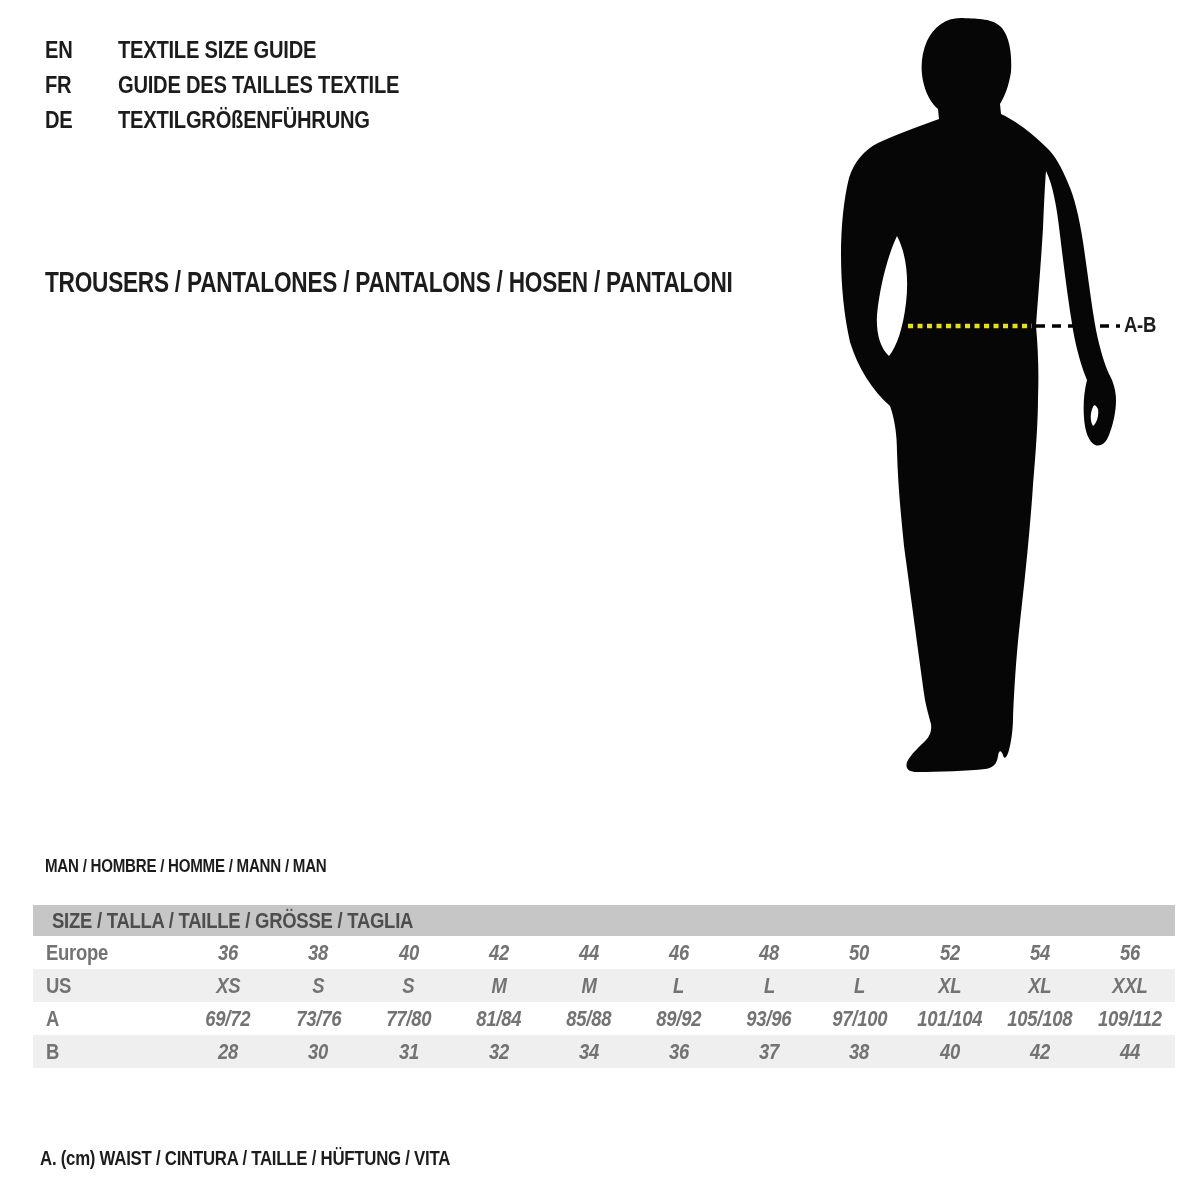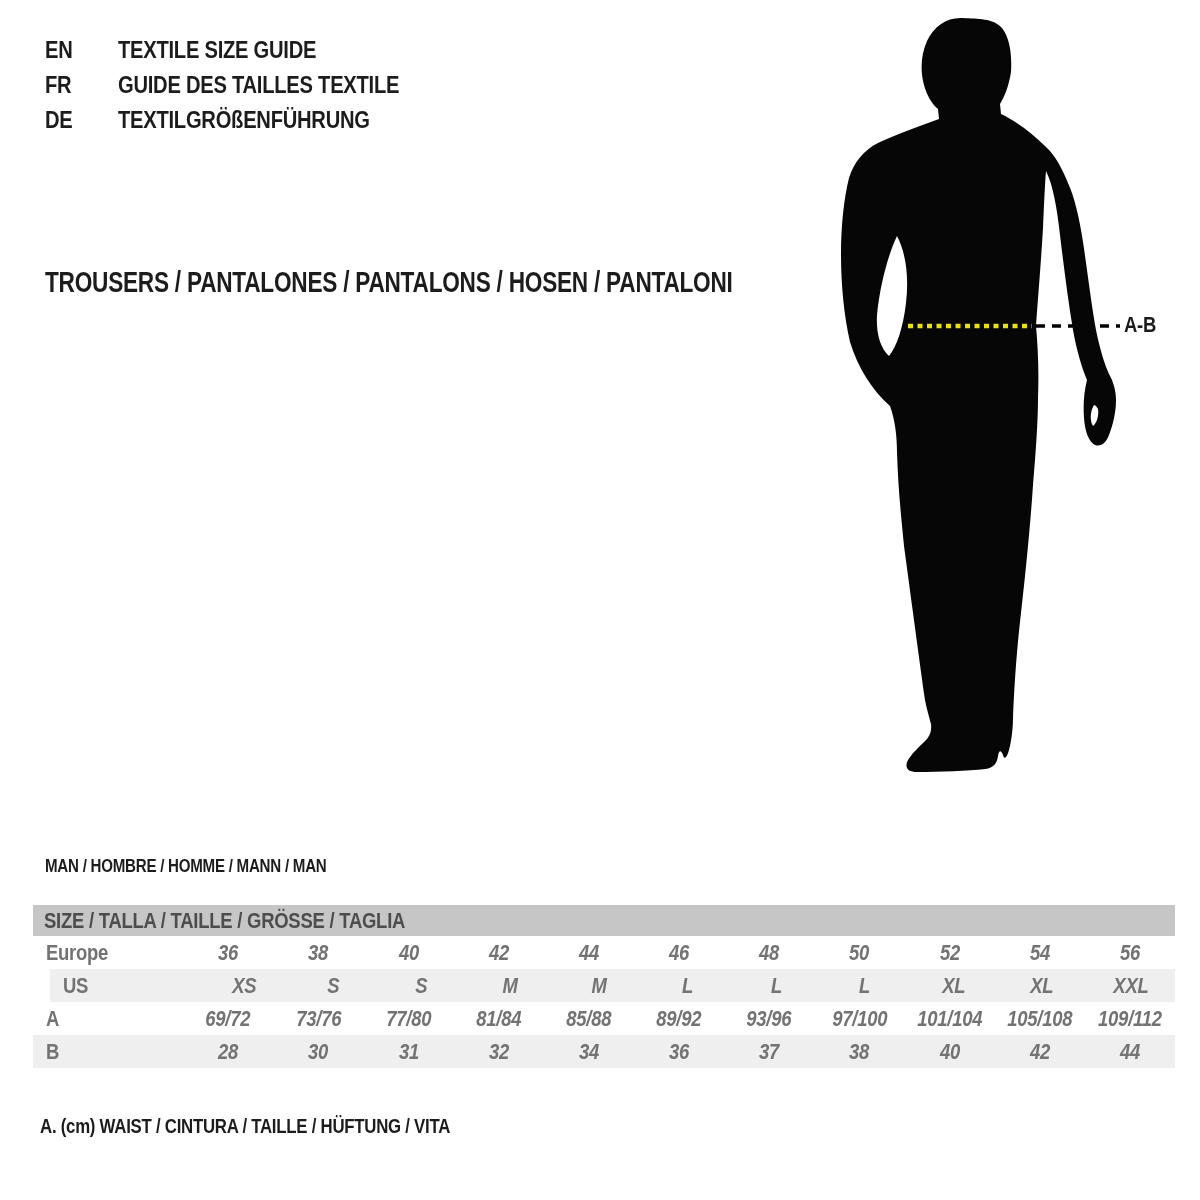--- a/index.html
+++ b/index.html
@@ -16,27 +16,27 @@
   .lang-row { display:flex; height:35px; align-items:center; font-size:24px; }
   .lang-code { width:73px; }
   .garment-line { position:absolute; left:45px; top:220px; height:34px; display:flex; align-items:center; font-size:29px;margin-top:45px; }
 
   .figure-wrap { position:absolute; left:820px; top:0; width:380px; height:800px; }
   .ab-label { position:absolute; left:1124px; top:312px; font-size:22px; }
 
   .section-title { position:absolute; left:45px; top:855px; height:22px; display:flex; align-items:center; font-size:18px; }
 
   .size-table { position:absolute; left:33px; top:905px; width:1142px; }
-  .thead { height:31px; display:flex; align-items:center; padding-left:11px; font-size:22px; color:#4d4d4d; }
+  .thead { height:31px; display:flex; align-items:center; padding-left:19px; font-size:22px; color:#4d4d4d; }
   .trow  { display:flex; height:33px; align-items:center; font-size:22px; color:#737373; }
   .cell-label { width:150px; padding-left:13px; }
   .cell { flex:1; text-align:center;font-style:italic; }
 
   .footnotes { position:absolute; left:40px; top:1110px; font-size:20px; }
-  .footnote-line { height:32px; display:flex; align-items:center; }
+  .footnote-line { height:32px; display:flex; align-items:center;margin-top:32px; }
 </style>
 </head>
 <body>
 
 <div class="canvas">
 
   <div class="lang-block">
     <div class="lang-row">
       <span class="lang-code"><span class="cond">EN</span></span>
       <span><span class="cond">TEXTILE SIZE GUIDE</span></span>
@@ -139,21 +139,21 @@
       <div class="cell"><span class="cond-c">42</span></div>
       <div class="cell"><span class="cond-c">44</span></div>
       <div class="cell"><span class="cond-c">46</span></div>
       <div class="cell"><span class="cond-c">48</span></div>
       <div class="cell"><span class="cond-c">50</span></div>
       <div class="cell"><span class="cond-c">52</span></div>
       <div class="cell"><span class="cond-c">54</span></div>
       <div class="cell"><span class="cond-c">56</span></div>
     </div>
 
-    <div class="trow alt" style="background: rgb(239, 239, 239); margin-left: 17px;">
+    <div class="trow alt" style="background: rgb(239, 239, 239);">
       <div class="cell-label"><span class="cond">US</span></div>
       <div class="cell"><span class="cond-c">XS</span></div>
       <div class="cell"><span class="cond-c">S</span></div>
       <div class="cell"><span class="cond-c">S</span></div>
       <div class="cell"><span class="cond-c">M</span></div>
       <div class="cell"><span class="cond-c">M</span></div>
       <div class="cell"><span class="cond-c">L</span></div>
       <div class="cell"><span class="cond-c">L</span></div>
       <div class="cell"><span class="cond-c">L</span></div>
       <div class="cell"><span class="cond-c">XL</span></div>

